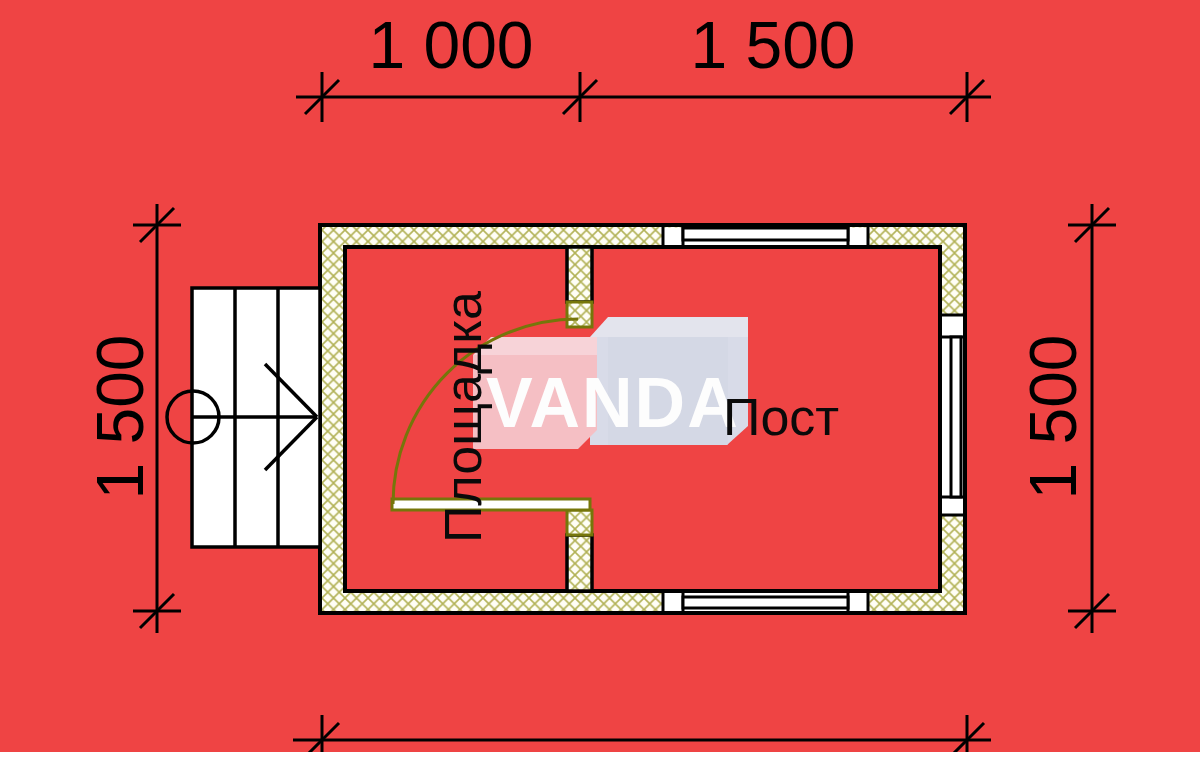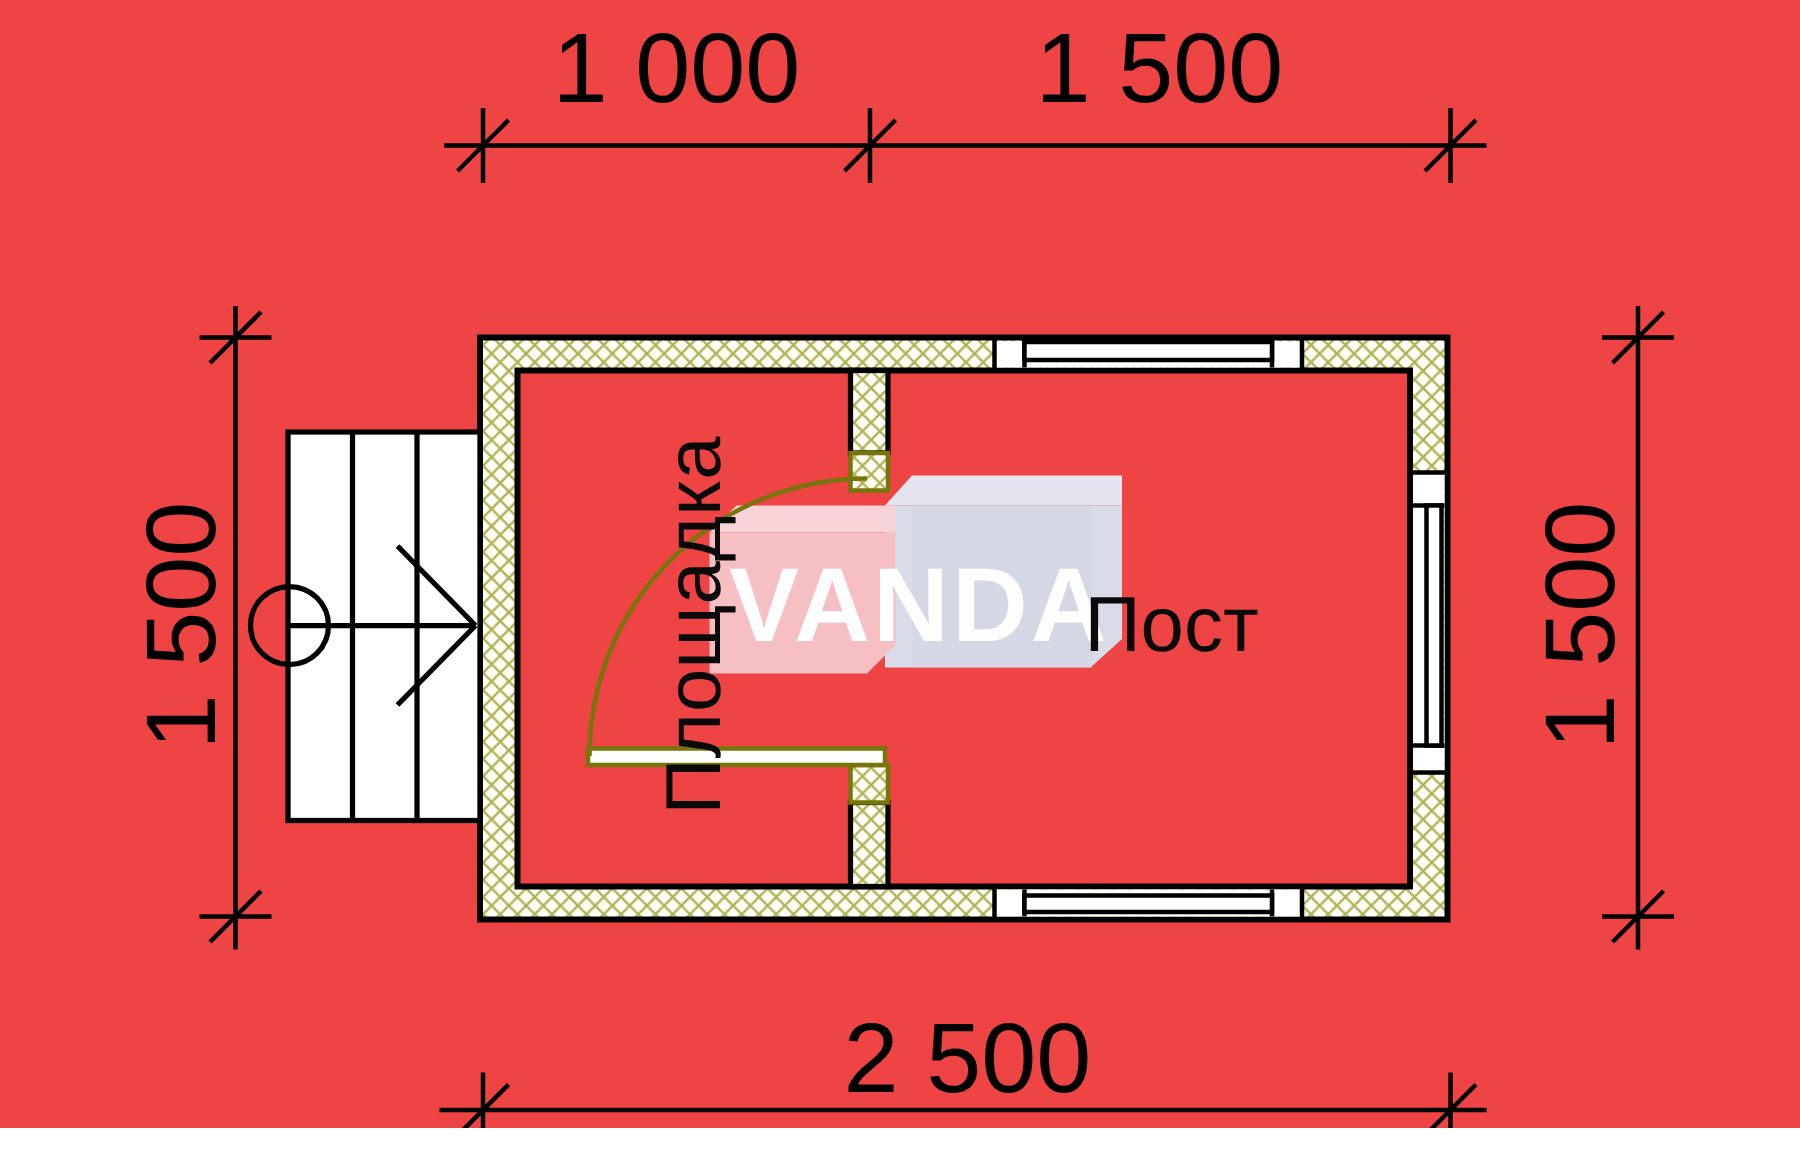--- a/index.html
+++ b/index.html
@@ -137,21 +137,20 @@
   </svg>
 
   <div class="overlay dim-label" style="left:451px;top:12px;">1 000</div>
 
   <div class="overlay dim-label" style="left:773px;top:12px;">1 500</div>
 
   <div class="overlay dim-label vert" style="left:120px;top:417px;">1 500</div>
 
   <div class="overlay dim-label vert" style="left:1053px;top:417px;">1 500</div>
 
-  <div class="overlay dim-label" style="left:645px;top:672px;">2 500</div>
 
   <div class="overlay watermark-text" style="left:486px;top:368px;text-align:center;">VANDA</div>
 
   <div class="overlay room-label vert" style="left:463px;top:417px;">Площадка</div>
 
   <div class="overlay room-label" style="left:711px;top:391px;margin-left:12px;">Пост</div>
 
 </div>
 
 </body></html>

